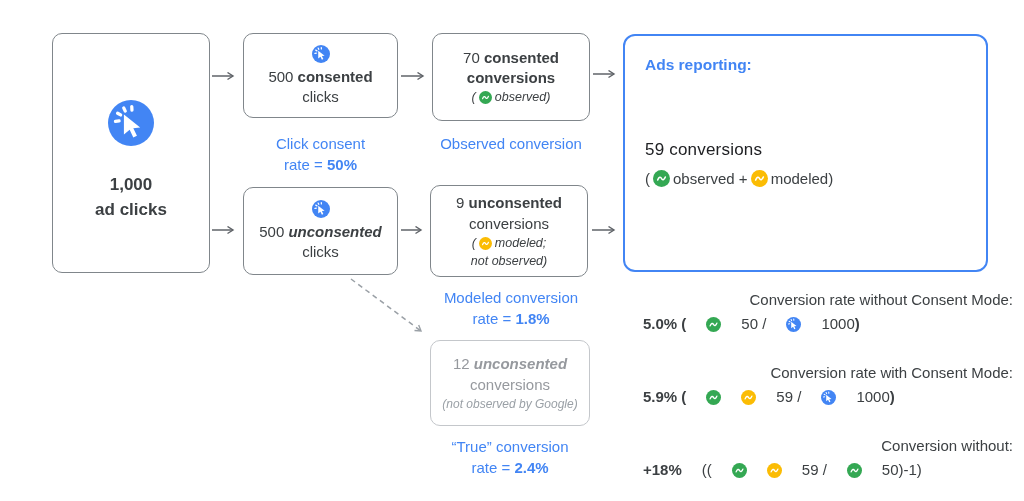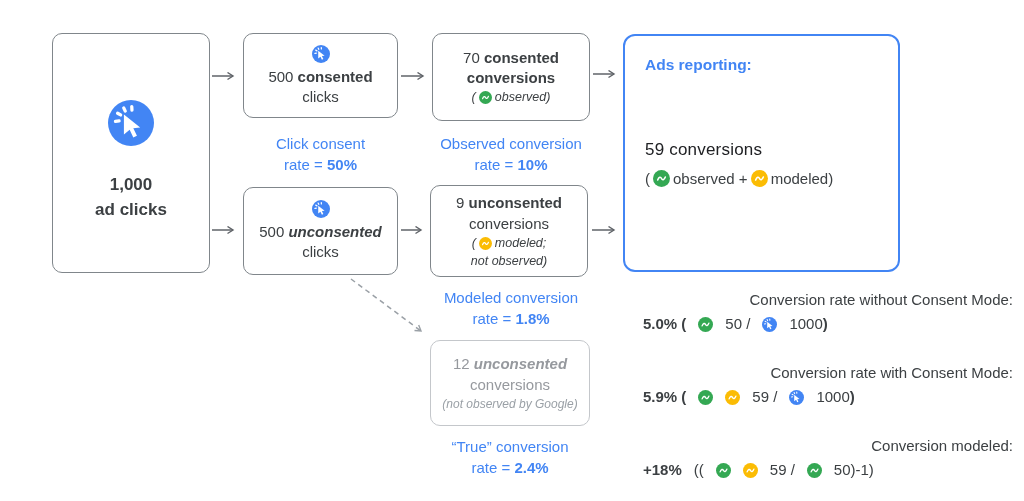--- a/index.html
+++ b/index.html
@@ -32,37 +32,37 @@
   #box-ccv b,#box-ucv b{font-weight:bold;}
 
   .ann{display:flex;align-items:center;justify-content:center;gap:3px;
        font-style:italic;font-size:12.5px;line-height:18px;color:#3c4043;}
 
   #box-hidden{left:430px;top:340px;width:160px;height:86px;border:1.5px solid #c4c7cb;
               color:#96999e;line-height:21px;}
   #box-hidden b{font-weight:bold;font-style:italic;}
   #box-hidden .ann2{font-style:italic;font-size:12px;color:#9aa0a6;line-height:18px;}
 
-  #ads{left:623px;top:34px;width:277px;height:238px;border:2px solid #4285f4;border-radius:12px;
+  #ads{left:623px;top:34px;width:365px;height:238px;border:2px solid #4285f4;border-radius:12px;
        background:#fff;position:absolute;box-sizing:border-box;padding:18px 20px;}
   #ads .title{color:#4285f4;font-weight:bold;font-size:15.5px;line-height:21px;}
   #ads .headline{font-weight:normal;font-size:17px;line-height:30px;color:#202124;margin-top:60px;letter-spacing:.2px;}
   #ads .subline{display:flex;align-items:center;gap:3px;font-size:15px;margin-top:5px;color:#3c4043;}
 
   .lbl{position:absolute;color:#4285f4;font-size:15px;line-height:21px;text-align:center;}
   .lbl b{font-weight:bold;}
   #lbl-click{left:243px;top:133px;width:155px;}
   #lbl-observed{left:421px;top:133px;width:180px;}
   #lbl-modeled{left:421px;top:287px;width:180px;}
   #lbl-true{left:421px;top:436px;width:178px;}
 
   #stats{position:absolute;left:643px;top:289px;width:370px;font-size:15px;}
   .stat{margin-bottom:26px;text-align:right;}
   .stat .lab{line-height:21px;}
-  .stat .val{display:flex;align-items:center;gap:12px;line-height:24px;margin-top:2px;}
+  .stat .val{display:flex;align-items:center;gap:20px;line-height:24px;margin-top:2px;}
   .stat .val b{font-weight:bold;}
   .nog{display:inline-flex;align-items:center;gap:0;}
 </style>
 </head>
 <body>
 
 <div class="canvas">
 
   <svg class="defs">
     <defs>
@@ -131,21 +131,20 @@
       <span>(</span>
       <svg class="ic green s13">
           <use href="#sym-conv"></use>
         </svg>
       <span>observed)</span>
     </div>
   </div>
 
   <div class="lbl" id="lbl-observed">
     <div>Observed conversion</div>
-    <div><span>rate = </span><b>10%</b></div>
   </div>
 
   <div class="box" id="box-uc">
     <svg class="ic blue s18">
         <use href="#sym-click"></use>
       </svg>
     <div><span>500 </span><b>unconsented</b></div>
     <div>clicks</div>
   </div>
 
@@ -231,21 +230,21 @@
             <use href="#sym-click"></use>
           </svg>
         <span class="nog">
             <span>1000</span>
             <b>)</b>
           </span>
       </div>
     </div>
 
     <div class="stat">
-      <div class="lab">Conversion modeled:</div>
+      <div class="lab">Conversion without:</div>
       <div class="val">
         <b>+18%</b>
         <span>((</span>
         <svg class="ic green s15">
             <use href="#sym-conv"></use>
           </svg>
         <svg class="ic yellow s15">
             <use href="#sym-conv"></use>
           </svg>
         <span>59 /</span>

